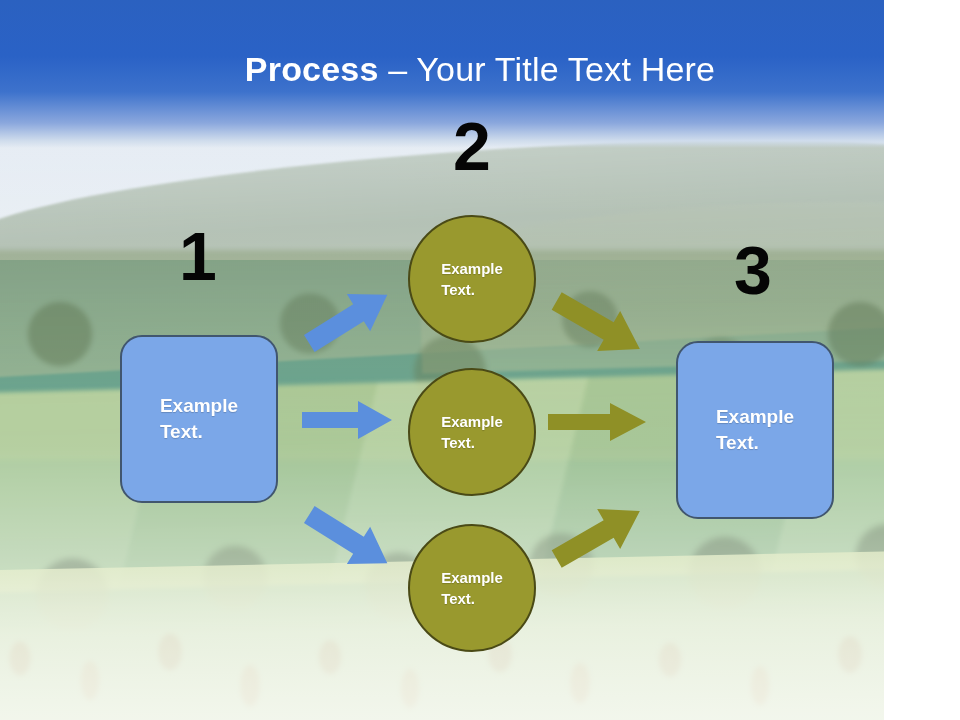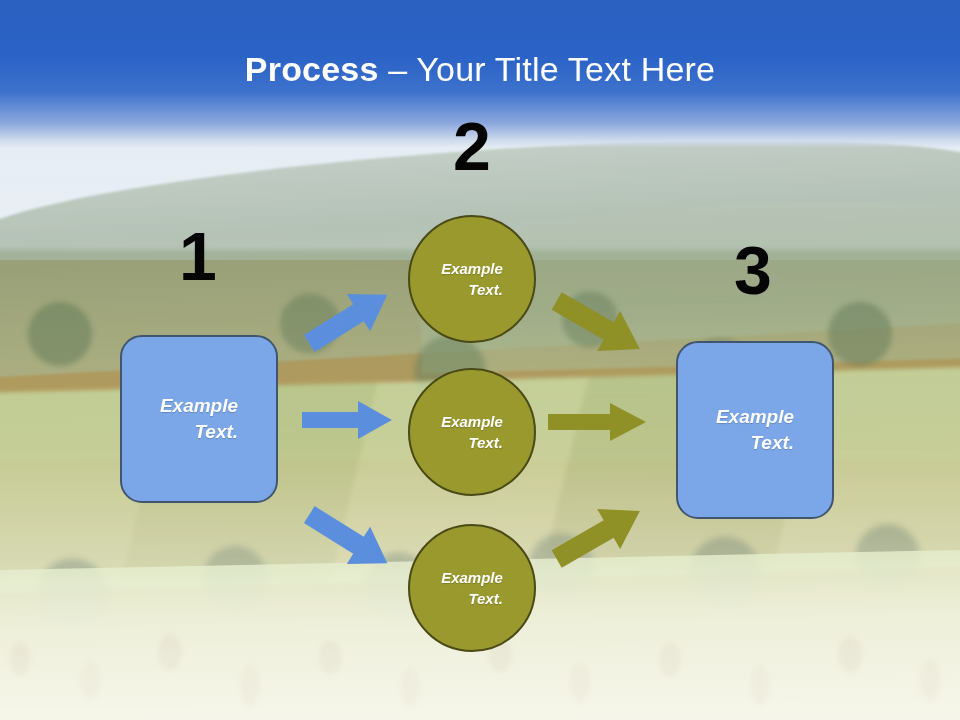--- a/index.html
+++ b/index.html
@@ -6,24 +6,24 @@
     margin: 0;
     padding: 0;
     background: #ffffff;
   }
   body {
     font-family: "Liberation Sans", sans-serif;
   }
 
   #slide {
     position: relative;
-    width: 960px;
+    width: 884px;
     height: 720px;
     overflow: hidden;
-    background: #a16207;
+    background: #0f766e;
   }
 
   
   .bg {
     position: absolute;
     inset: 0;
     overflow: hidden;
   }
   
   .bg-sky {
@@ -178,24 +178,23 @@
     display: flex;
     align-items: center;
     justify-content: center;
   }
   #box-left  { left: 120px; top: 335px; width: 158px; height: 168px; }
   #box-right { left: 676px; top: 341px; width: 158px; height: 178px; }
 
   .shape-text {
     color: #ffffff;
     font-weight: bold;
-    font-style: italic;
     font-size: 19px;
     line-height: 26px;
-    text-align: right;
+    text-align: left;
     white-space: pre-line;
     text-shadow: 0 1px 1px rgba(0,0,0,.18);
   }
 
   
   .circle {
     position: absolute;
     width: 128px; height: 128px;
     border-radius: 50%;
     background: #99992e;

